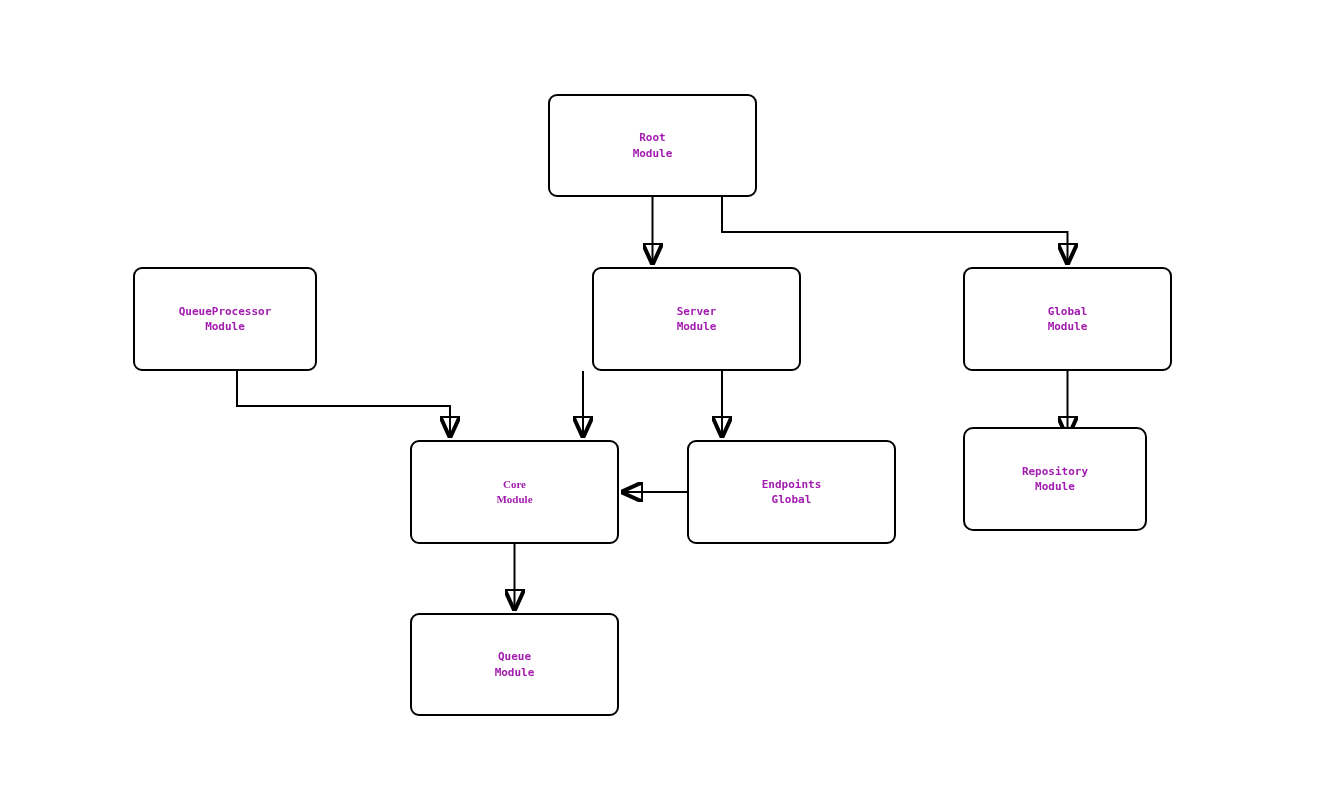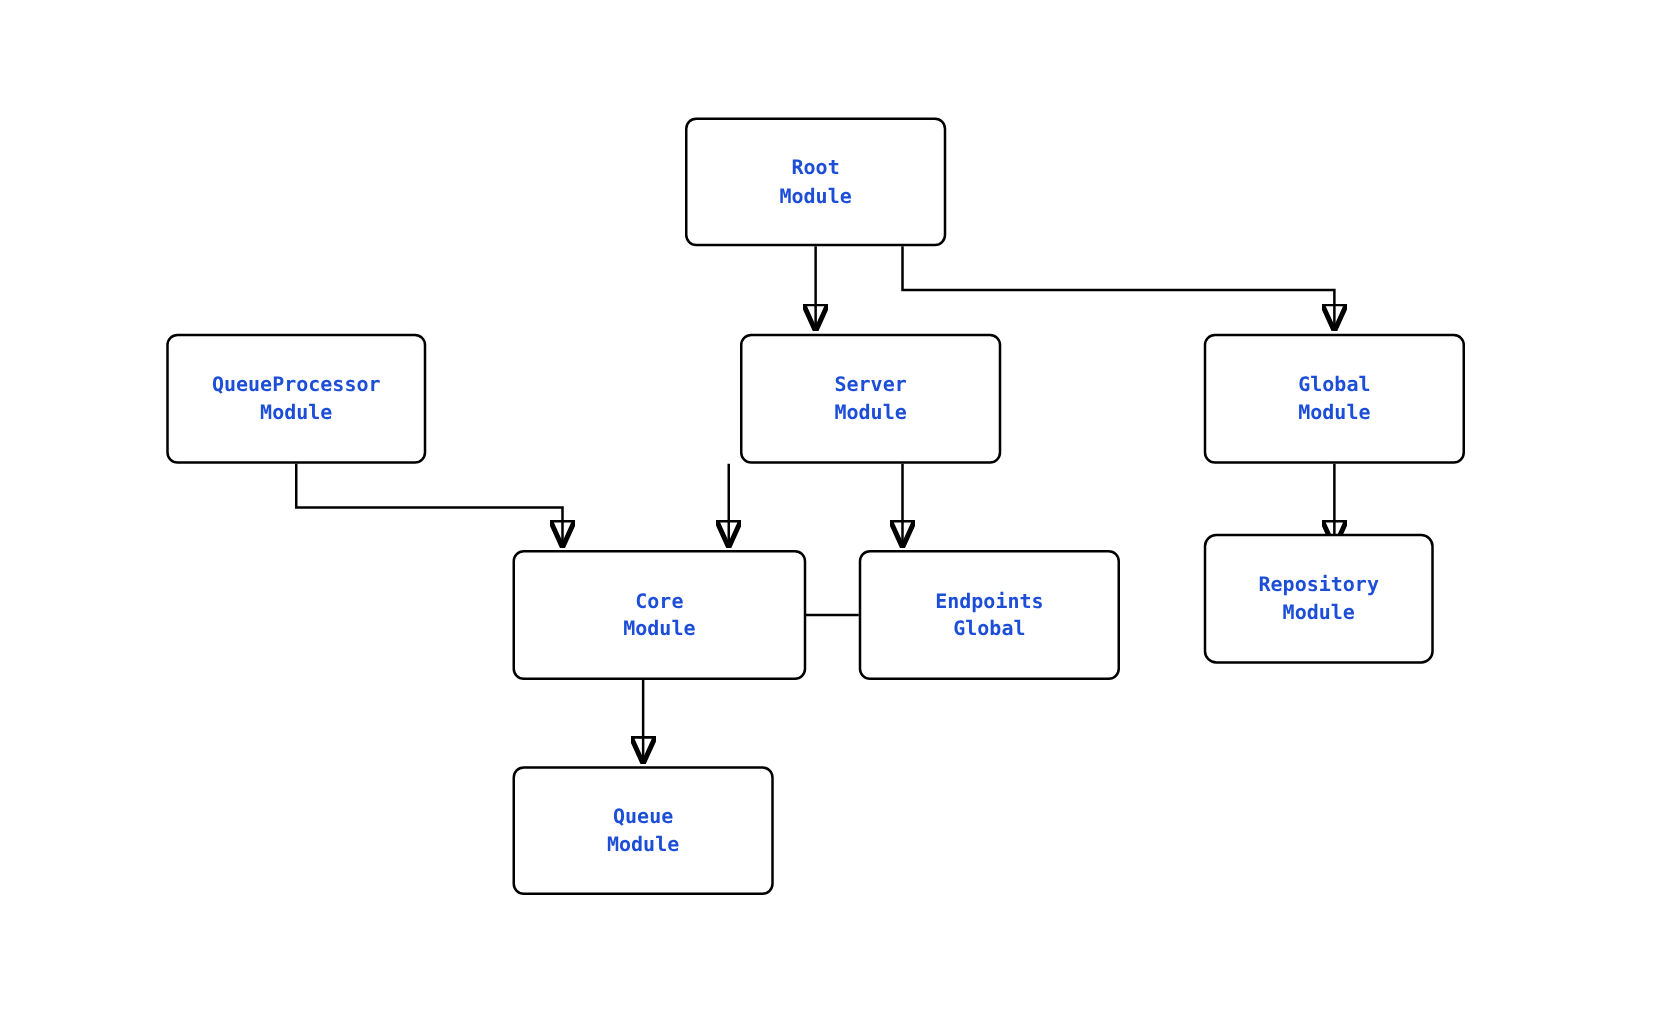--- a/index.html
+++ b/index.html
@@ -32,32 +32,32 @@
     background: #ffffff;
     border: 2px solid #000000;
     border-radius: 9px;
     box-sizing: border-box;
     display: flex;
     align-items: center;
     justify-content: center;
     text-align: center;
   }
   .node .label {
-    font-size: 16px;
+    font-size: 11px;
     font-weight: bold;
-    color: #1d4ed8;
+    color: #a21caf;
     line-height: 1.4;
     white-space: pre-line;
   }
   
   #node-root           { left: 548px; top: 94px;  width: 209px; height: 103px; }
-  #node-queueprocessor { left: 133px; top: 267px; width: 208px; height: 104px; text-align: center; }
+  #node-queueprocessor { left: 133px; top: 267px; width: 184px; height: 104px; text-align: center; }
   #node-server         { left: 548px; top: 267px; width: 209px; height: 104px; margin-left: 44px; }
   #node-global         { left: 963px; top: 267px; width: 209px; height: 104px; }
-  #node-core           { left: 410px; top: 440px; width: 235px; height: 104px; }
+  #node-core           { left: 410px; top: 440px; width: 209px; height: 104px; font-family: Liberation Serif, serif; }
   #node-endpoints      { left: 687px; top: 440px; width: 209px; height: 104px; }
   #node-repository     { left: 963px; top: 427px; width: 184px; height: 104px; border-radius: 10px; }
   #node-queue          { left: 410px; top: 613px; width: 209px; height: 103px; justify-content: center; }
 </style>
 </head>
 <body>
 
 <div class="canvas">
 
   <svg class="edges" viewBox="0 0 1337 809" xmlns="http://www.w3.org/2000/svg">

